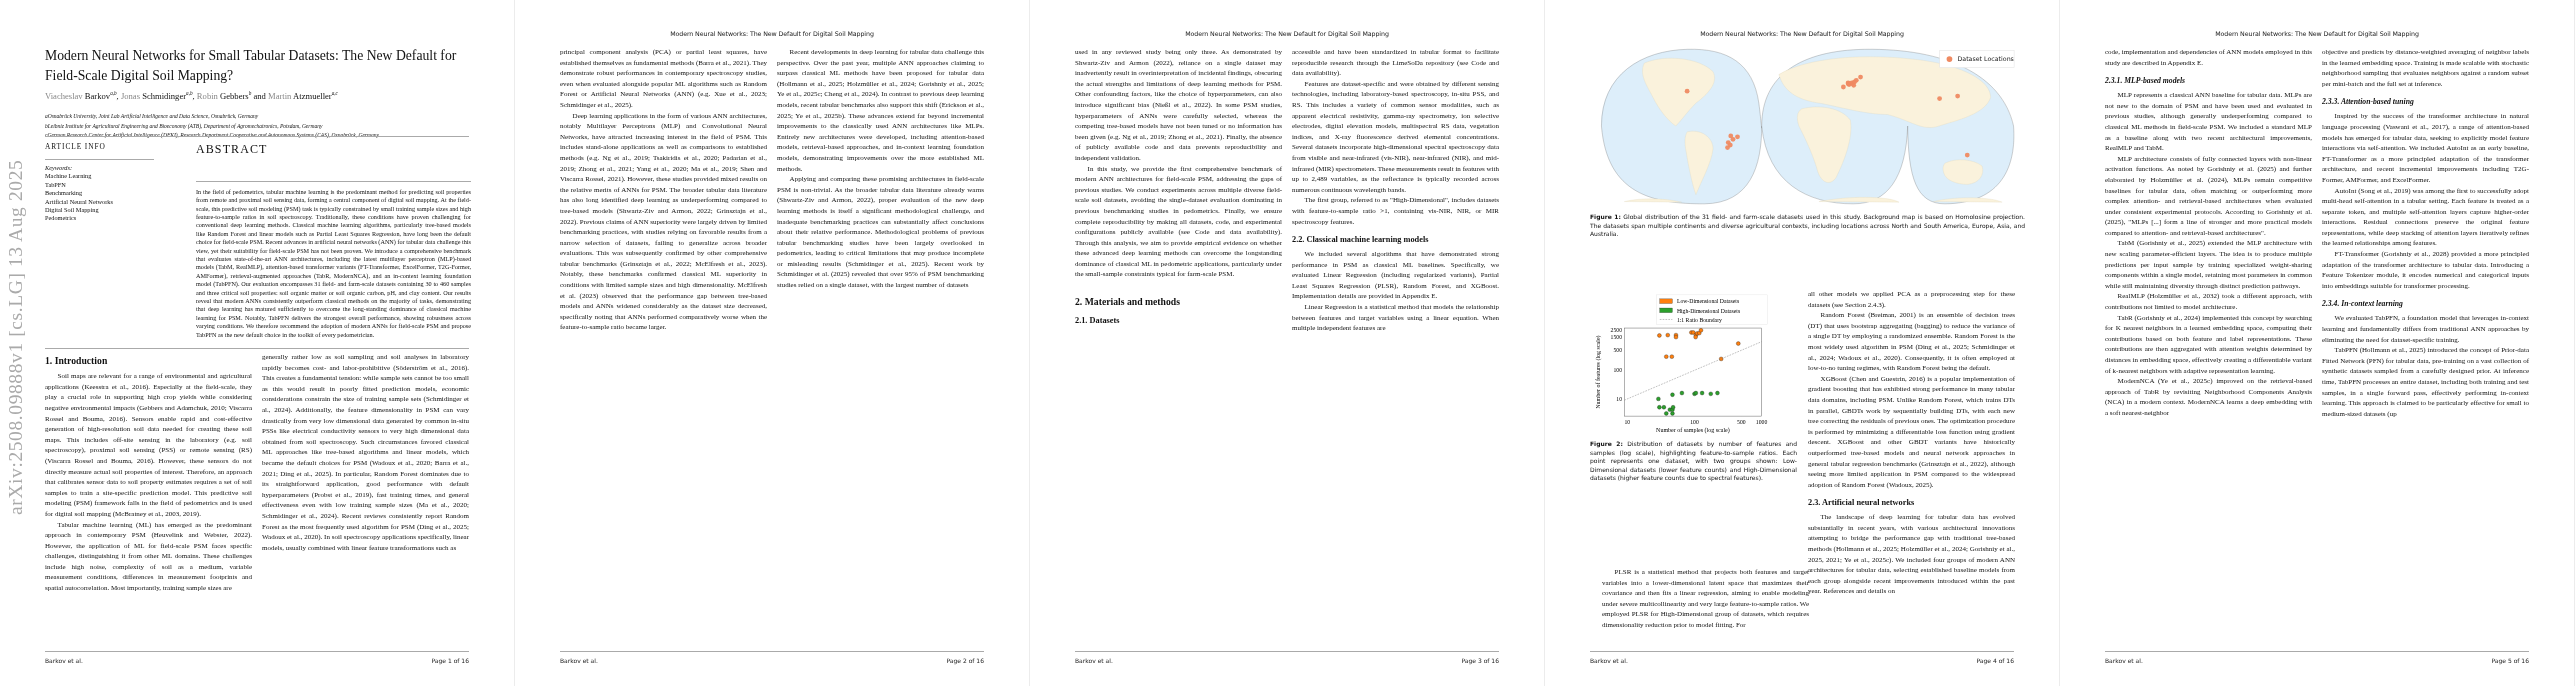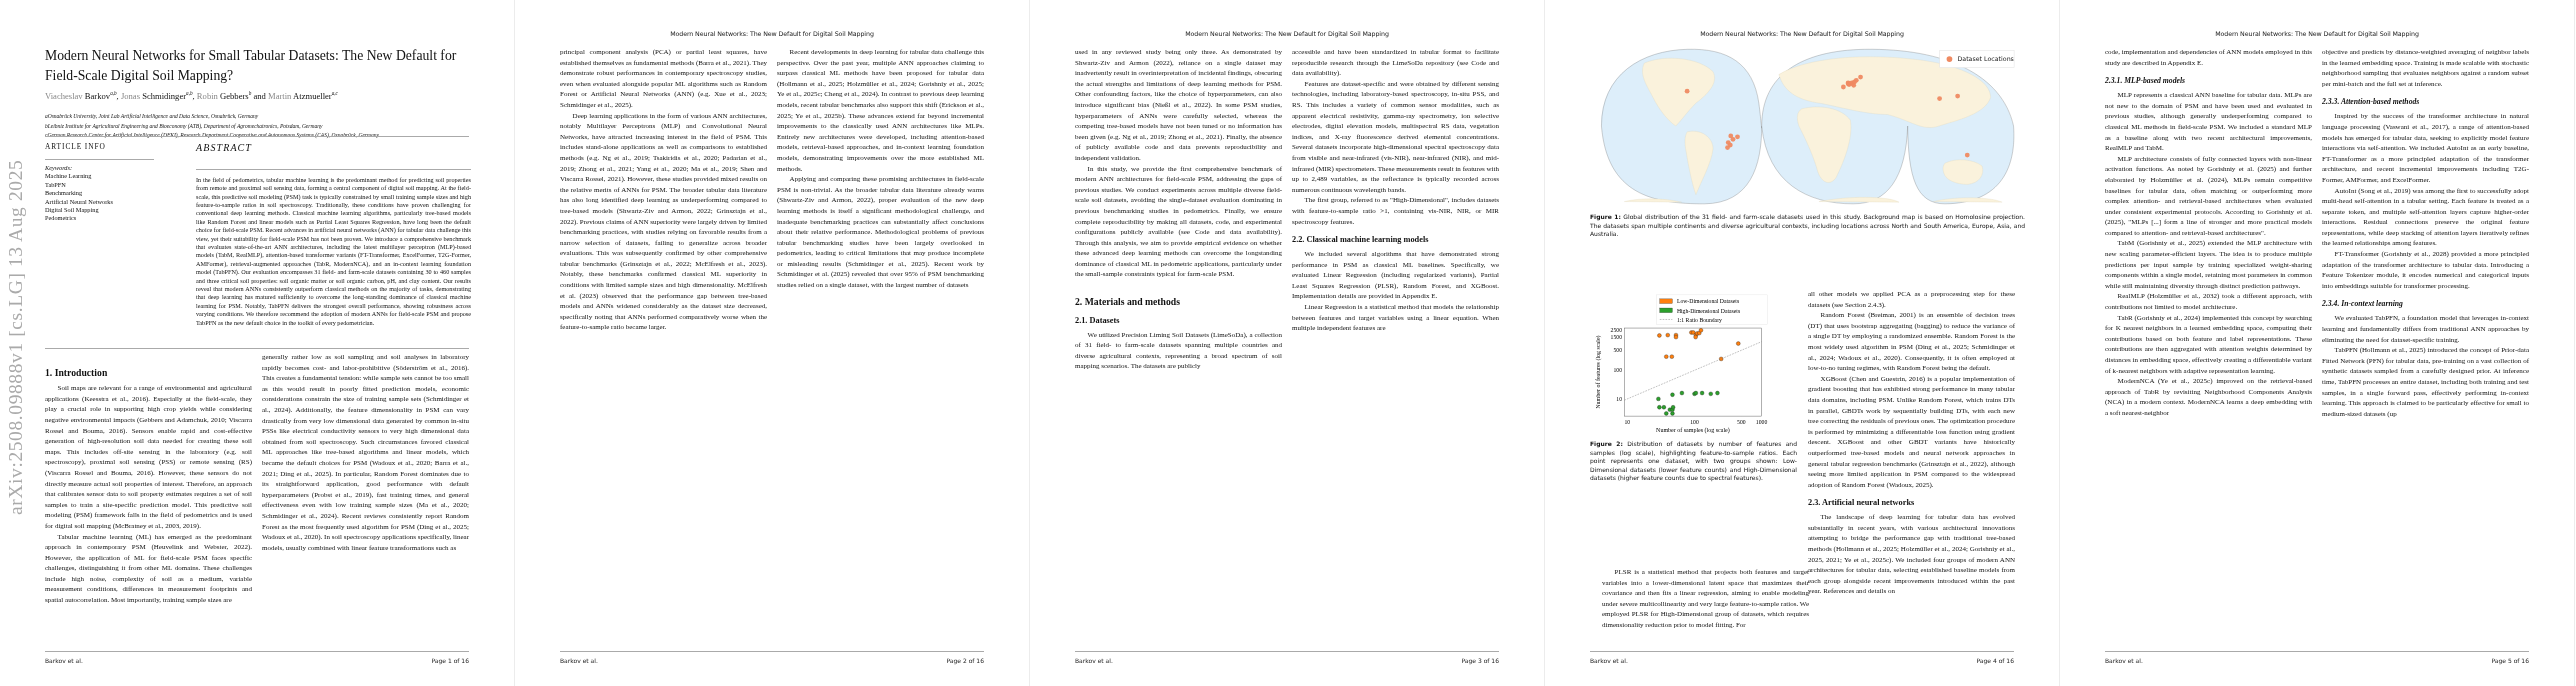--- a/index.html
+++ b/index.html
@@ -18,21 +18,21 @@
   
   .title{position:absolute;top:46px;left:45px;font-size:13.7px;line-height:20px;width:435px;}
   .authors{position:absolute;top:90px;left:45px;font-size:8.6px;}
   .authors .given{color:#888;}
   .affils{position:absolute;top:112px;left:45px;font-size:5.5px;font-style:italic;line-height:9.7px;}
   .rule{position:absolute;left:45px;right:45px;height:0.6px;background:#aaa;}
   .artinfo{position:absolute;top:142px;left:45px;width:109px;}
   .artinfo .hd{font-size:7.4px;letter-spacing:0.9px;padding-bottom:8px;border-bottom:0.6px solid #aaa;margin-bottom:4px;}
   .artinfo .kw{font-size:6.3px;line-height:8.4px;}
   .abstract{position:absolute;top:142px;left:196px;width:275px;}
-  .abstract .hd{font-size:10px;letter-spacing:1.1px;padding-bottom:16px;border-bottom:0.6px solid #aaa;margin-bottom:5.7px;font-style:italic;}
+  .abstract .hd{font-size:12px;letter-spacing:1.1px;padding-bottom:24px;border-bottom:0.6px solid #aaa;margin-bottom:5.7px;}
   .abstract .txt{font-size:6.2px;line-height:8.4px;text-align:justify;}
   .arxiv{position:absolute;left:4.6px;top:515px;transform:rotate(-90deg);transform-origin:left top;font-family:"Liberation Serif",serif;font-size:19.5px;color:#aaa;white-space:nowrap;letter-spacing:0.6px;}
   .intro{top:352px;}
   
   .fig1{position:absolute;top:40px;left:45px;width:435px;height:172px;}
   .caption{font-family:"DejaVu Sans","Liberation Sans",sans-serif;font-size:6px;line-height:8.6px;text-align:justify;}
   .caption b{font-weight:bold;}
   .fig1cap{position:absolute;top:213px;left:45px;width:435px;}
   .fig2{position:absolute;top:289px;left:45px;width:207px;height:149px;}
   .fig2cap{position:absolute;top:440px;left:45px;width:207px;}
@@ -62,21 +62,21 @@
       <div class="kw">Digital Soil Mapping</div>
       <div class="kw">Pedometrics</div>
     </div>
     <div class="abstract">
       <div class="hd">ABSTRACT</div>
       <div class="txt">In the field of pedometrics, tabular machine learning is the predominant method for predicting soil properties from remote and proximal soil sensing data, forming a central component of digital soil mapping. At the field-scale, this predictive soil modeling (PSM) task is typically constrained by small training sample sizes and high feature-to-sample ratios in soil spectroscopy. Traditionally, these conditions have proven challenging for conventional deep learning methods. Classical machine learning algorithms, particularly tree-based models like Random Forest and linear models such as Partial Least Squares Regression, have long been the default choice for field-scale PSM. Recent advances in artificial neural networks (ANN) for tabular data challenge this view, yet their suitability for field-scale PSM has not been proven. We introduce a comprehensive benchmark that evaluates state-of-the-art ANN architectures, including the latest multilayer perceptron (MLP)-based models (TabM, RealMLP), attention-based transformer variants (FT-Transformer, ExcelFormer, T2G-Former, AMFormer), retrieval-augmented approaches (TabR, ModernNCA), and an in-context learning foundation model (TabPFN). Our evaluation encompasses 31 field- and farm-scale datasets containing 30 to 460 samples and three critical soil properties: soil organic matter or soil organic carbon, pH, and clay content. Our results reveal that modern ANNs consistently outperform classical methods on the majority of tasks, demonstrating that deep learning has matured sufficiently to overcome the long-standing dominance of classical machine learning for PSM. Notably, TabPFN delivers the strongest overall performance, showing robustness across varying conditions. We therefore recommend the adoption of modern ANNs for field-scale PSM and propose TabPFN as the new default choice in the toolkit of every pedometrician.</div>
     </div>
     <div class="rule" style="top:348px"></div>
     <div class="cols intro">
       <div class="col">
-        <h2 style="margin-top:16px">1. Introduction</h2>
+        <h2 style="margin-top:4px">1. Introduction</h2>
         <p>Soil maps are relevant for a range of environmental and agricultural applications (Keesstra et al., 2016). Especially at the field-scale, they play a crucial role in supporting high crop yields while considering negative environmental impacts (Gebbers and Adamchuk, 2010; Viscarra Rossel and Bouma, 2016). Sensors enable rapid and cost-effective generation of high-resolution soil data needed for creating these soil maps. This includes off-site sensing in the laboratory (e.g. soil spectroscopy), proximal soil sensing (PSS) or remote sensing (RS) (Viscarra Rossel and Bouma, 2016). However, these sensors do not directly measure actual soil properties of interest. Therefore, an approach that calibrates sensor data to soil property estimates requires a set of soil samples to train a site-specific prediction model. This predictive soil modeling (PSM) framework falls in the field of pedometrics and is used for digital soil mapping (McBratney et al., 2003, 2019).</p>
         <p>Tabular machine learning (ML) has emerged as the predominant approach in contemporary PSM (Heuvelink and Webster, 2022). However, the application of ML for field-scale PSM faces specific challenges, distinguishing it from other ML domains. These challenges include high noise, complexity of soil as a medium, variable measurement conditions, differences in measurement footprints and spatial autocorrelation. Most importantly, training sample sizes are</p>
       </div>
       <div class="col">
         <p class="noind">generally rather low as soil sampling and soil analyses in laboratory rapidly becomes cost- and labor-prohibitive (Söderström et al., 2016). This creates a fundamental tension: while sample sets cannot be too small as this would result in poorly fitted prediction models, economic considerations constrain the size of training sample sets (Schmidinger et al., 2024). Additionally, the feature dimensionality in PSM can vary drastically from very low dimensional data generated by common in-situ PSSs like electrical conductivity sensors to very high dimensional data obtained from soil spectroscopy. Such circumstances favored classical ML approaches like tree-based algorithms and linear models, which became the default choices for PSM (Wadoux et al., 2020; Barra et al., 2021; Ding et al., 2025). In particular, Random Forest dominates due to its straightforward application, good performance with default hyperparameters (Probst et al., 2019), fast training times, and general effectiveness even with low training sample sizes (Ma et al., 2020; Schmidinger et al., 2024). Recent reviews consistently report Random Forest as the most frequently used algorithm for PSM (Ding et al., 2025; Wadoux et al., 2020). In soil spectroscopy applications specifically, linear models, usually combined with linear feature transformations such as</p>
       </div>
     </div>
     <div class="footer">
       <span>Barkov et al.</span>
       <span>Page 1 of 16</span>
@@ -102,21 +102,20 @@
   </div>
 
   <div class="page">
     <div class="running-head">Modern Neural Networks: The New Default for Digital Soil Mapping</div>
     <div class="cols">
       <div class="col">
         <p class="noind">used in any reviewed study being only three. As demonstrated by Shwartz-Ziv and Armon (2022), reliance on a single dataset may inadvertently result in overinterpretation of incidental findings, obscuring the actual strengths and limitations of deep learning methods for PSM. Other confounding factors, like the choice of hyperparameters, can also introduce significant bias (Nießl et al., 2022). In some PSM studies, hyperparameters of ANNs were carefully selected, whereas the competing tree-based models have not been tuned or no information has been given (e.g. Ng et al., 2019; Zhong et al., 2021). Finally, the absence of publicly available code and data prevents reproducibility and independent validation.</p>
         <p>In this study, we provide the first comprehensive benchmark of modern ANN architectures for field-scale PSM, addressing the gaps of previous studies. We conduct experiments across multiple diverse field-scale soil datasets, avoiding the single-dataset evaluation dominating in previous benchmarking studies in pedometrics. Finally, we ensure complete reproducibility by making all datasets, code, and experimental configurations publicly available (see Code and data availability). Through this analysis, we aim to provide empirical evidence on whether these advanced deep learning methods can overcome the longstanding dominance of classical ML in pedometric applications, particularly under the small-sample constraints typical for farm-scale PSM.</p>
         <h2 style="margin-top:17px">2. Materials and methods</h2>
         <h3>2.1. Datasets</h3>
-        <p>We utilized Precision Liming Soil Datasets (LimeSoDa), a collection of 31 field- to farm-scale datasets spanning multiple countries and diverse agricultural contexts, representing a broad spectrum of soil mapping scenarios. The datasets are publicly</p>
       </div>
       <div class="col">
         <p class="noind">accessible and have been standardized in tabular format to facilitate reproducible research through the LimeSoDa repository (see Code and data availability).</p>
         <p>Features are dataset-specific and were obtained by different sensing technologies, including laboratory-based spectroscopy, in-situ PSS, and RS. This includes a variety of common sensor modalities, such as apparent electrical resistivity, gamma-ray spectrometry, ion selective electrodes, digital elevation models, multispectral RS data, vegetation indices, and X-ray fluorescence derived elemental concentrations. Several datasets incorporate high-dimensional spectral spectroscopy data from visible and near-infrared (vis-NIR), near-infrared (NIR), and mid-infrared (MIR) spectrometers. These measurements result in features with up to 2,489 variables, as the reflectance is typically recorded across numerous continuous wavelength bands.</p>
         <p>The first group, referred to as "High-Dimensional", includes datasets with feature-to-sample ratio &gt;1, containing vis-NIR, NIR, or MIR spectroscopy features.</p>
         <h3>2.2. Classical machine learning models</h3>
         <p>We included several algorithms that have demonstrated strong performance in PSM as classical ML baselines. Specifically, we evaluated Linear Regression (including regularized variants), Partial Least Squares Regression (PLSR), Random Forest, and XGBoost. Implementation details are provided in Appendix E.</p>
         <p>Linear Regression is a statistical method that models the relationship between features and target variables using a linear equation. When multiple independent features are</p>
       </div>
     </div>
@@ -277,21 +276,21 @@
         <h4>2.3.1. MLP-based models</h4>
         <p>MLP represents a classical ANN baseline for tabular data. MLPs are not new to the domain of PSM and have been used and evaluated in previous studies, although generally underperforming compared to classical ML methods in field-scale PSM. We included a standard MLP as a baseline along with two recent architectural improvements, RealMLP and TabM.</p>
         <p>MLP architecture consists of fully connected layers with non-linear activation functions. As noted by Gorishniy et al. (2025) and further elaborated by Holzmüller et al. (2024), MLPs remain competitive baselines for tabular data, often matching or outperforming more complex attention- and retrieval-based architectures when evaluated under consistent experimental protocols. According to Gorishniy et al. (2025), "MLPs [...] form a line of stronger and more practical models compared to attention- and retrieval-based architectures".</p>
         <p>TabM (Gorishniy et al., 2025) extended the MLP architecture with new scaling parameter-efficient layers. The idea is to produce multiple predictions per input sample by training specialized weight-sharing components within a single model, retaining most parameters in common while still maintaining diversity through distinct prediction pathways.</p>
         <p>RealMLP (Holzmüller et al., 2032) took a different approach, with contributions not limited to model architecture.</p>
         <p>TabR (Gorishniy et al., 2024) implemented this concept by searching for K nearest neighbors in a learned embedding space, computing their contributions based on both feature and label representations. These contributions are then aggregated with attention weights determined by distances in embedding space, effectively creating a differentiable variant of k-nearest neighbors with adaptive representation learning.</p>
         <p>ModernNCA (Ye et al., 2025c) improved on the retrieval-based approach of TabR by revisiting Neighborhood Components Analysis (NCA) in a modern context. ModernNCA learns a deep embedding with a soft nearest-neighbor</p>
       </div>
       <div class="col">
         <p class="noind">objective and predicts by distance-weighted averaging of neighbor labels in the learned embedding space. Training is made scalable with stochastic neighborhood sampling that evaluates neighbors against a random subset per mini-batch and the full set at inference.</p>
-        <h4>2.3.3. Attention-based methods</h4>
+        <h4>2.3.3. Attention-based tuning</h4>
         <p>Inspired by the success of the transformer architecture in natural language processing (Vaswani et al., 2017), a range of attention-based models has emerged for tabular data, seeking to explicitly model feature interactions via self-attention. We included AutoInt as an early baseline, FT-Transformer as a more principled adaptation of the transformer architecture, and recent incremental improvements including T2G-Former, AMFormer, and ExcelFormer.</p>
         <p>AutoInt (Song et al., 2019) was among the first to successfully adopt multi-head self-attention in a tabular setting. Each feature is treated as a separate token, and multiple self-attention layers capture higher-order interactions. Residual connections preserve the original feature representations, while deep stacking of attention layers iteratively refines the learned relationships among features.</p>
         <p>FT-Transformer (Gorishniy et al., 2028) provided a more principled adaptation of the transformer architecture to tabular data. Introducing a Feature Tokenizer module, it encodes numerical and categorical inputs into embeddings suitable for transformer processing.</p>
         <h4>2.3.4. In-context learning</h4>
         <p>We evaluated TabPFN, a foundation model that leverages in-context learning and fundamentally differs from traditional ANN approaches by eliminating the need for dataset-specific training.</p>
         <p>TabPFN (Hollmann et al., 2025) introduced the concept of Prior-data Fitted Network (PFN) for tabular data, pre-training on a vast collection of synthetic datasets sampled from a carefully designed prior. At inference time, TabPFN processes an entire dataset, including both training and test samples, in a single forward pass, effectively performing in-context learning. This approach is claimed to be particularly effective for small to medium-sized datasets (up</p>
       </div>
     </div>
     <div class="footer">
       <span>Barkov et al.</span>

